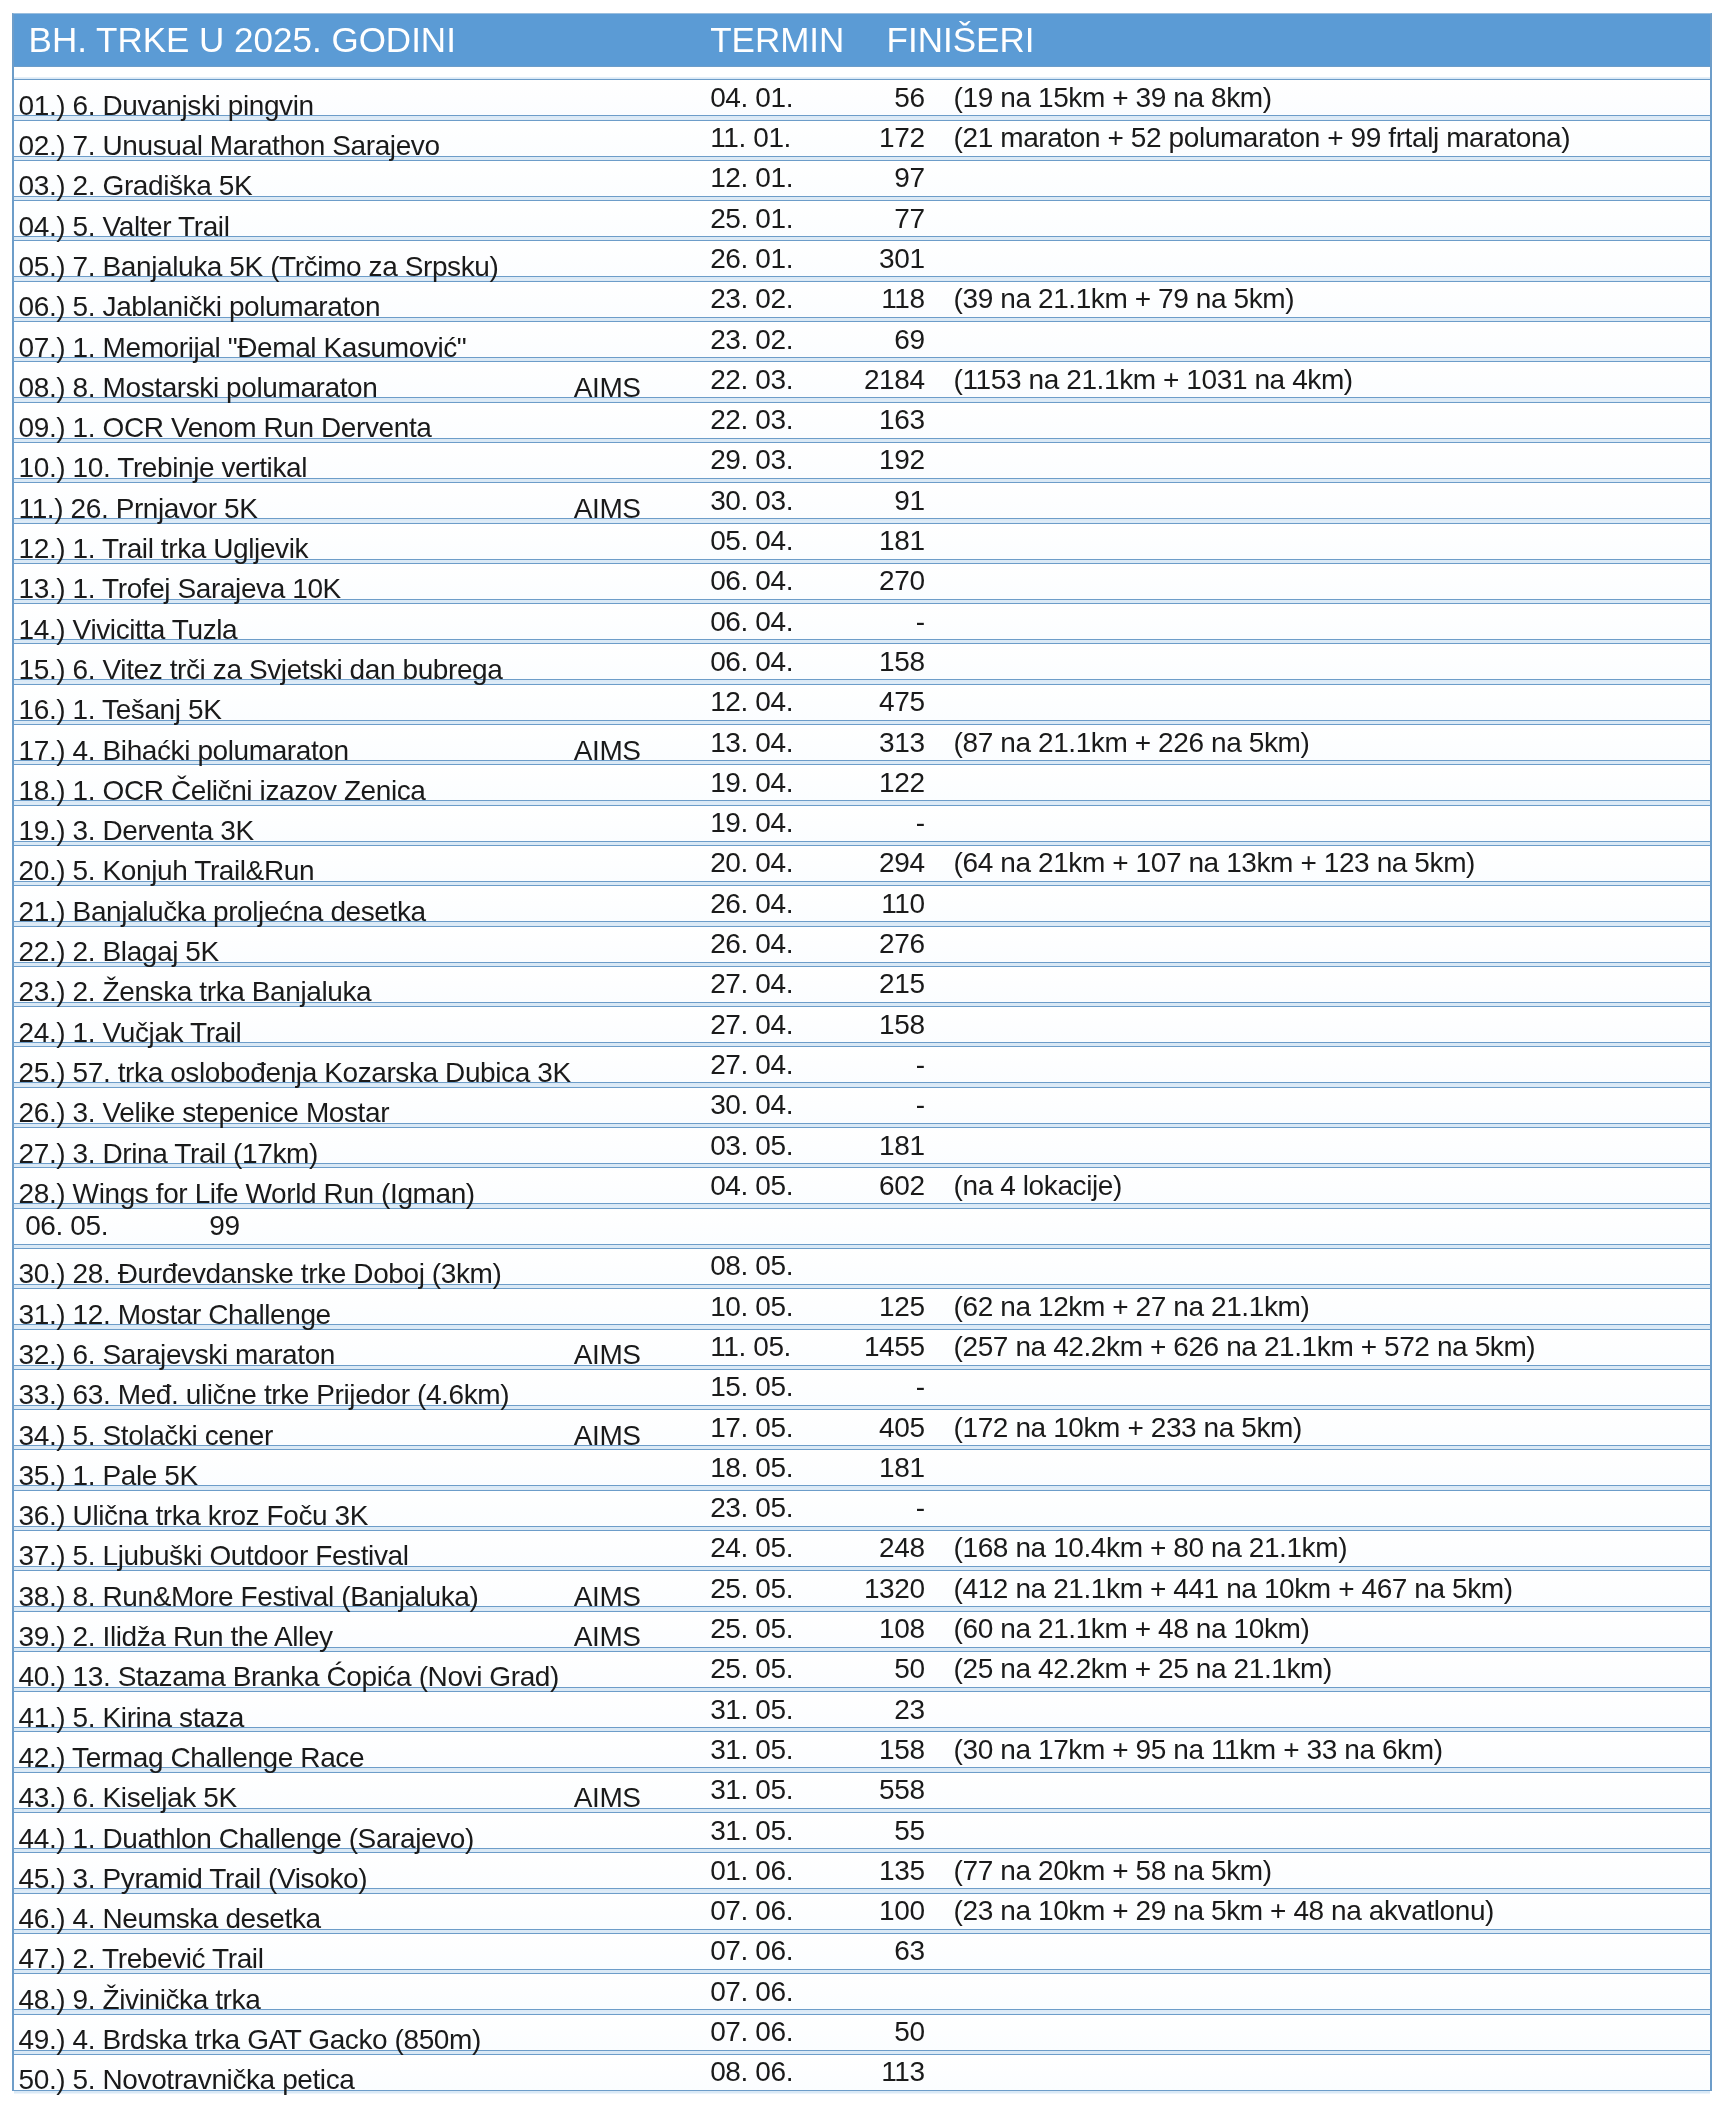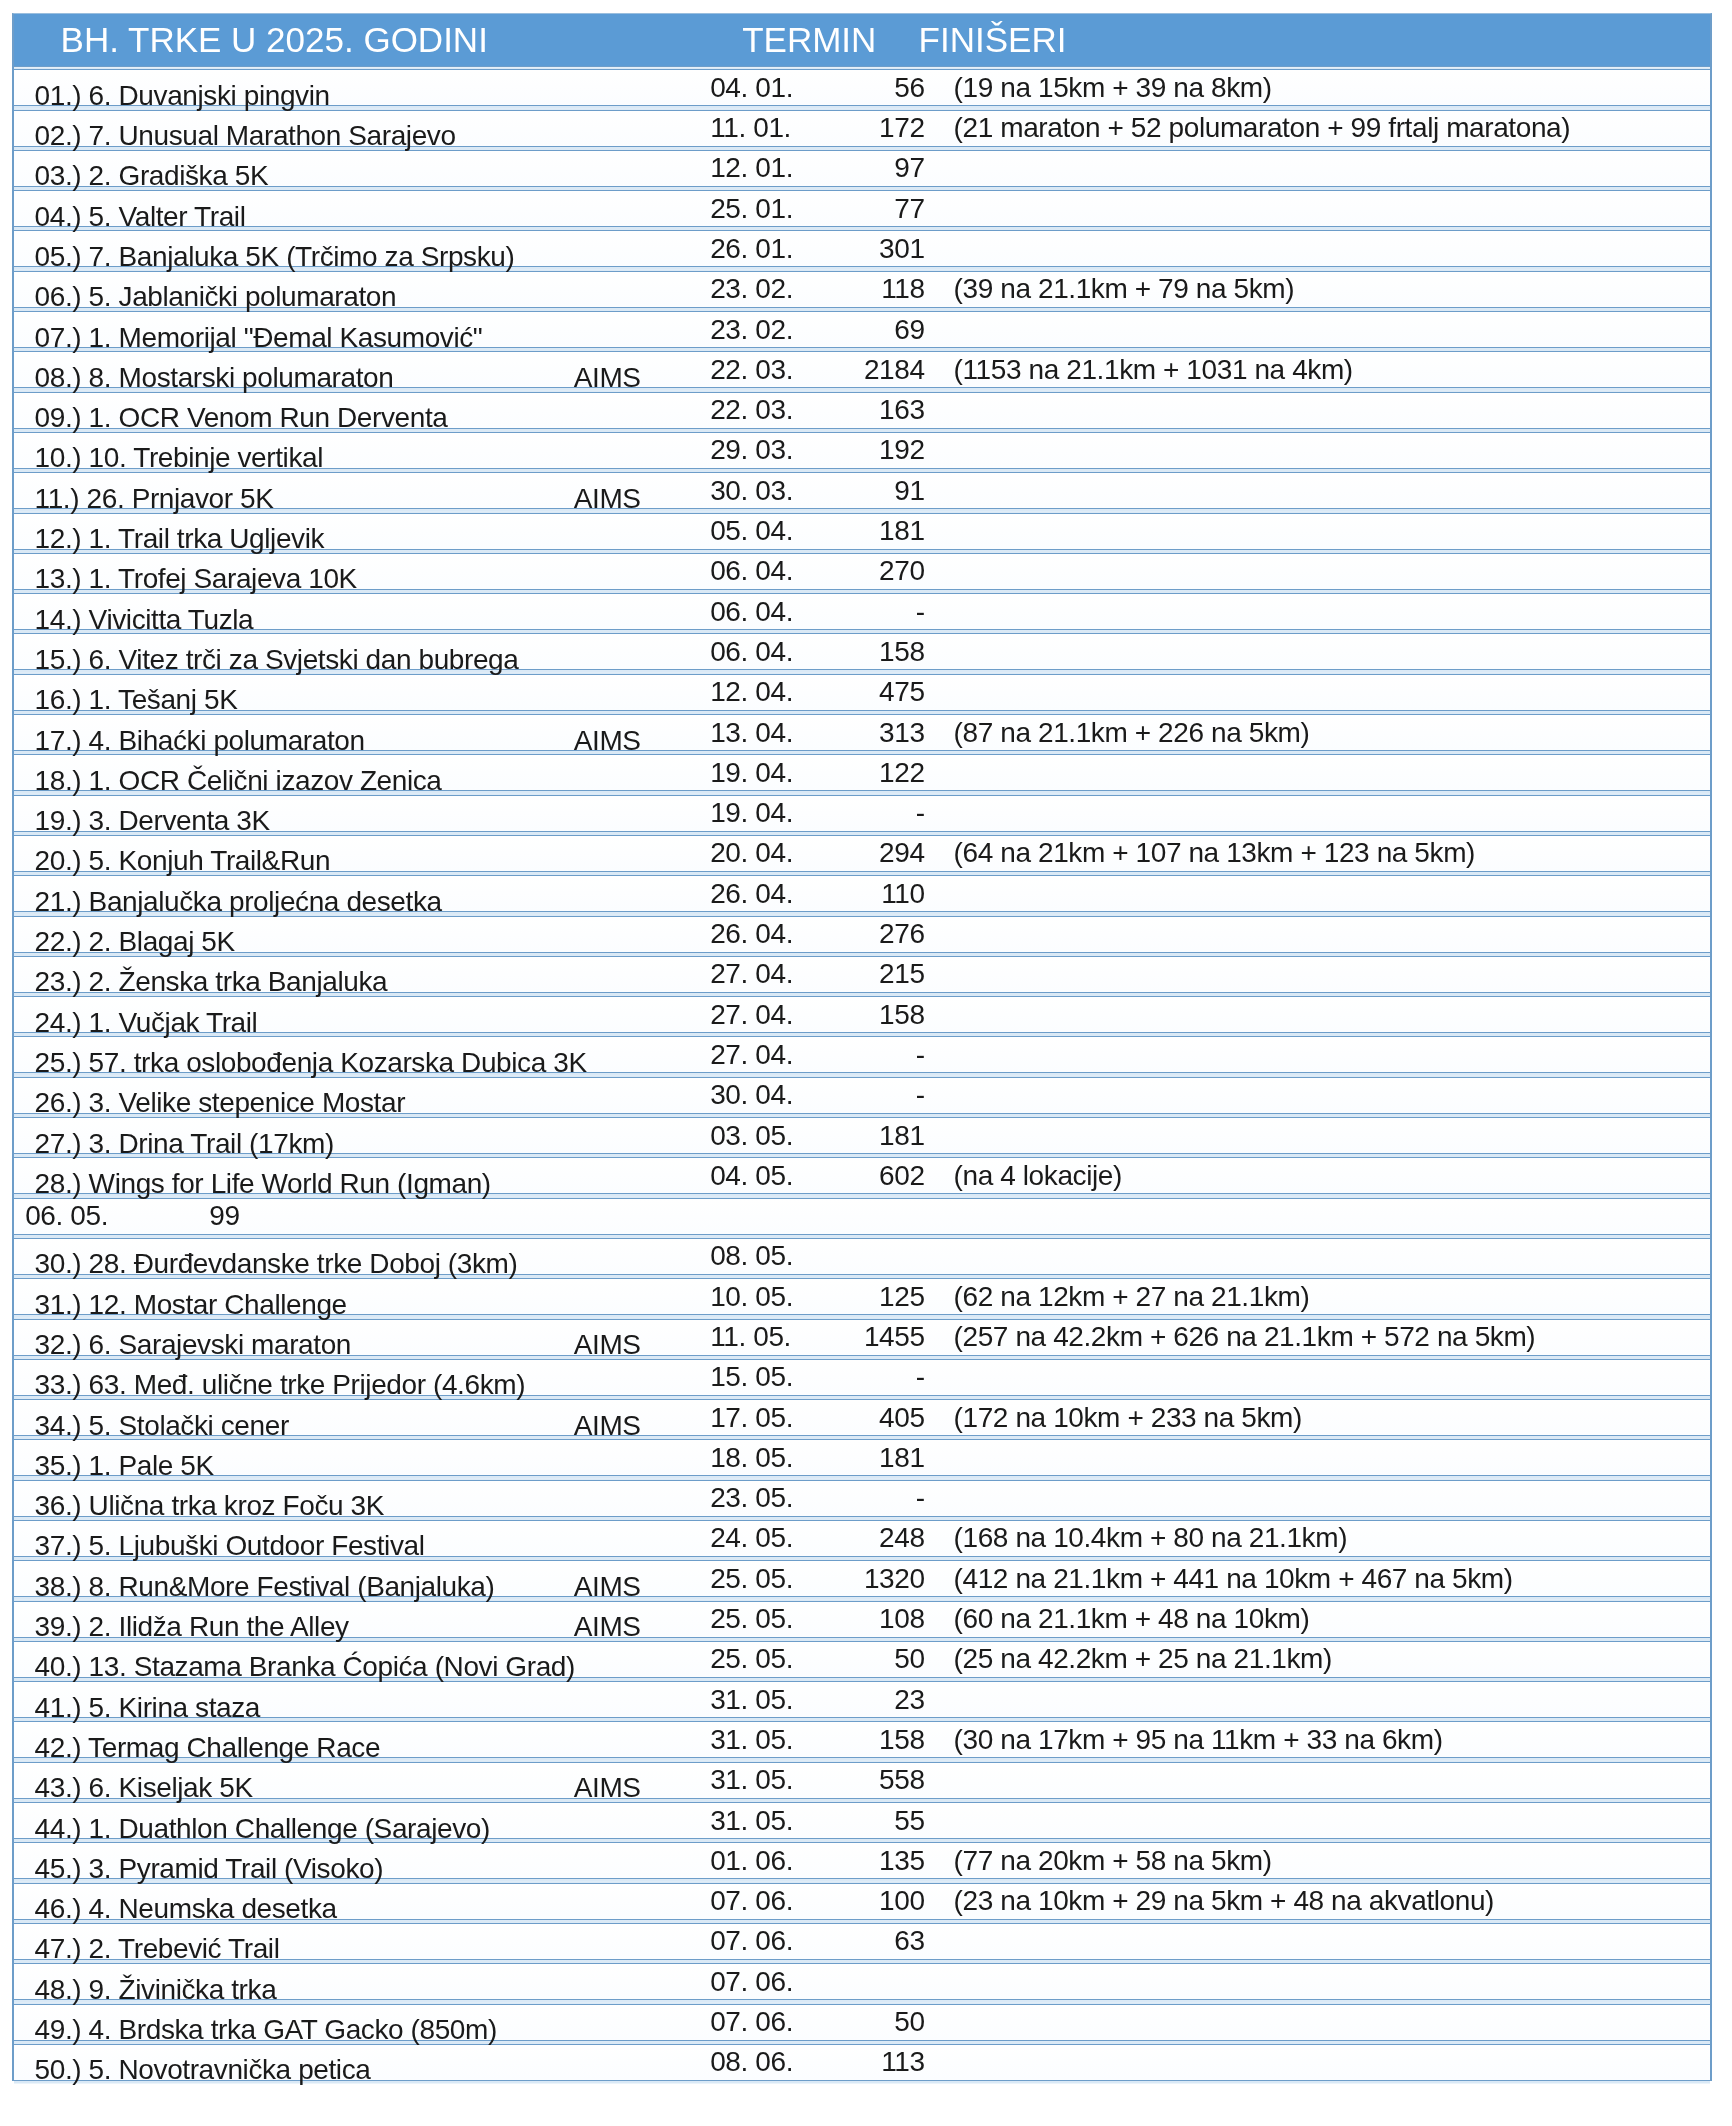--- a/index.html
+++ b/index.html
@@ -24,24 +24,23 @@
     border-left: 2.5px solid #6d9dc9;
     border-right: 2.5px solid #6d9dc9;
     border-top: 1.7px solid #9abede;
     background: #ffffff;
   }
   .thead {
     height: 53px;
     background: #5b9bd5;
     display: flex;
     align-items: center;
-    margin-bottom: 2px;
+    margin-bottom: 12px;
     border-bottom: 1.7px solid #6d9dc9;
     box-sizing: border-box;
-    padding-left: 32px;
   }
   .thead .h-cell {
     color: #ffffff;
     font-size: 35px;
     letter-spacing: 0px;
     white-space: nowrap;
   }
   .h-name  { width: 685px; box-sizing: border-box; padding-left: 15px; }
   .h-date  { width: 150px; box-sizing: border-box; padding-left: 11.6px; }
   .h-fin   { flex: 1; box-sizing: border-box; padding-left: 38px; }
@@ -56,21 +55,21 @@
     box-shadow: 0 2.5px 0 0 #dae9f6, 0 -1.7px 0 0 #dae9f6;
     display: flex;
     align-items: center;
     font-size: 28px;
     letter-spacing: -0.4px;
     white-space: nowrap;
   }
   .c-name {
     width: 685px;
     box-sizing: border-box;
-    padding-left: 21px;
+    padding-left: 5px;
     display: flex;
     align-items: center;
     margin-top: 16px;
   }
   .c-name .race-label { flex: 0 1 auto; overflow: visible; }
   .c-name .aims {
     margin-left: auto;
     margin-right: 58px;
   }
   .c-date {

